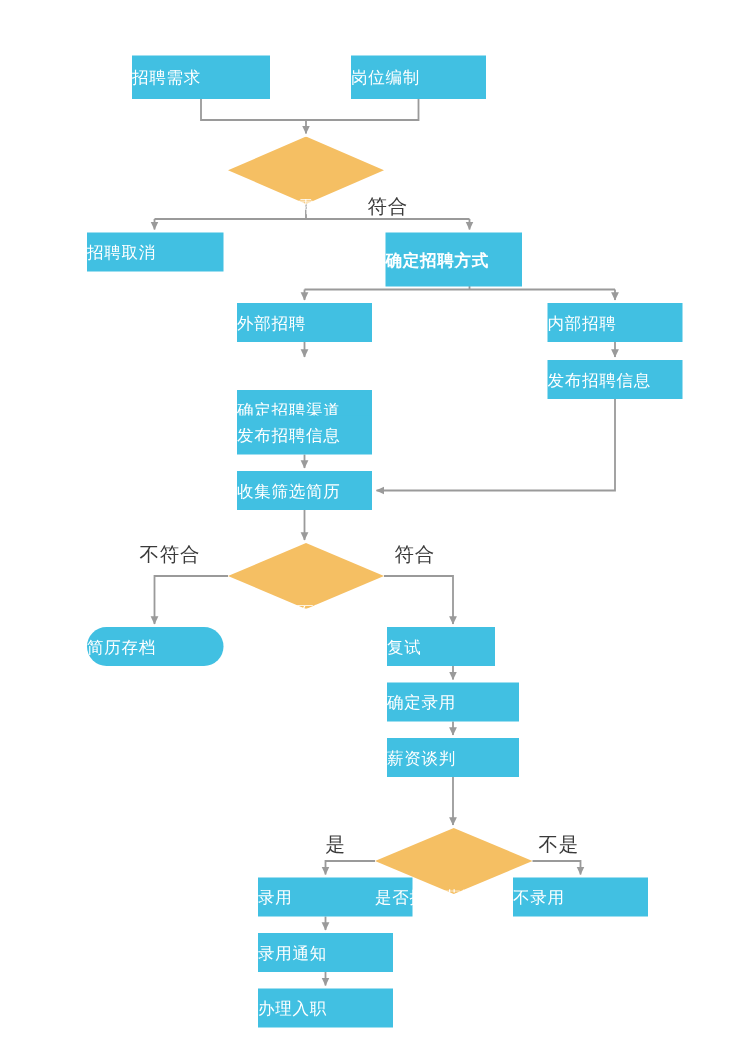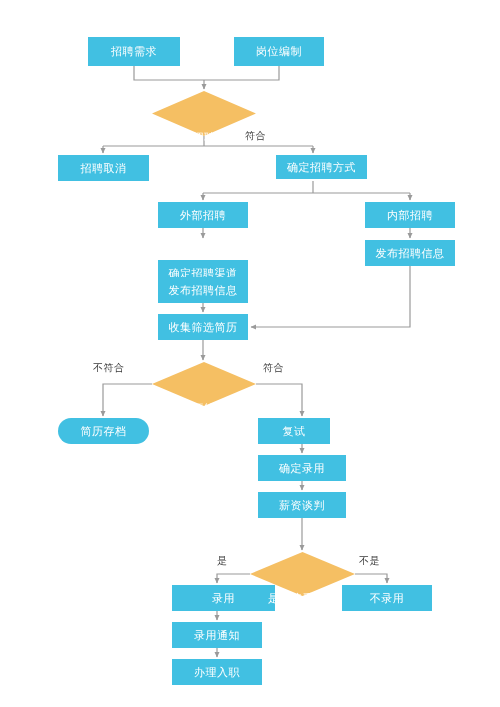--- a/index.html
+++ b/index.html
@@ -5,34 +5,34 @@
   html,body{margin:0;padding:0;background:#ffffff;}
   body{
     width:500px;height:707px;
     font-family:"DejaVu Sans","Liberation Sans",sans-serif;
     position:relative;overflow:hidden;
   }
   #canvas{position:absolute;left:0;top:0;width:500px;height:707px;}
   svg.wires{position:absolute;left:0;top:0;width:500px;height:707px;pointer-events:none;}
   .node{
     position:absolute;box-sizing:border-box;
-    display:flex;align-items:center;justify-content:center;
+    display:flex;align-items:center;justify-content:flex-start;
     color:#ffffff;font-size:11px;letter-spacing:.5px;
     white-space:nowrap;
   }
   .node.process{background:#41c0e2;}
   .node.decision{background:transparent;}
   .dshape{
     position:absolute;left:0;top:0;width:100%;height:100%;
     background:#f5bf63;
     clip-path:polygon(50% 0%,100% 50%,50% 100%,0% 50%);
   }
   .dlabel{position:relative;z-index:2;color:#ffffff;font-size:11px;margin-top:48px;}
   .edge-label{
-    position:absolute;color:#3a3a3a;font-size:10px;
+    position:absolute;color:#3a3a3a;font-size:13px;
     white-space:nowrap;letter-spacing:.5px;text-align:center;
   }
 </style>
 </head>
 <body>
 
 <div id="canvas">
 
   <svg class="wires" viewBox="0 0 500 707" xmlns="http://www.w3.org/2000/svg">
     <defs>
@@ -89,21 +89,21 @@
       <div class="node process" style="left: 234px; top: 37px; width: 90px; height: 29px;">
         <span>岗位编制</span>
       </div>
       <div class="node decision" style="left: 152px; top: 91px; width: 104px; height: 45px;">
         <div class="dshape"></div>
         <span class="dlabel">确认招聘需求</span>
       </div>
       <div class="node process" style="left: 58px; top: 155px; width: 91px; height: 26px;">
         <span>招聘取消</span>
       </div>
-      <div class="node process" style="left: 276px; top: 155px; width: 91px; height: 24px;">
+      <div class="node process" style="left: 257px; top: 155px; width: 91px; height: 36px; font-weight: bold;">
         <span>确定招聘方式</span>
       </div>
       <div class="node process" style="left: 158px; top: 202px; width: 90px; height: 26px;">
         <span>外部招聘</span>
       </div>
       <div class="node process" style="left: 365px; top: 202px; width: 90px; height: 26px;">
         <span>内部招聘</span>
       </div>
       <div class="node process" style="left: 158px; top: 240px; width: 90px; height: 26px; margin-top: 20px;">
         <span>确定招聘渠道</span>

